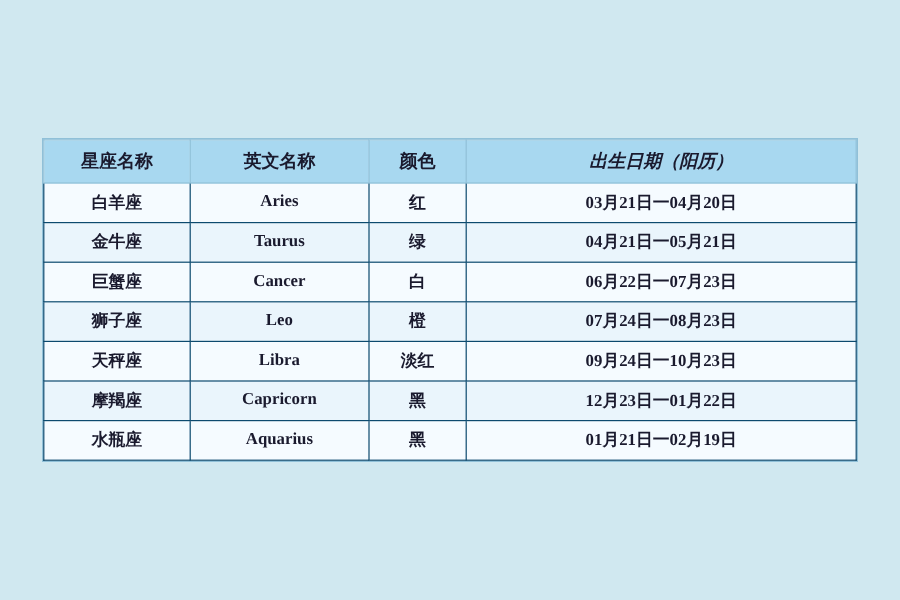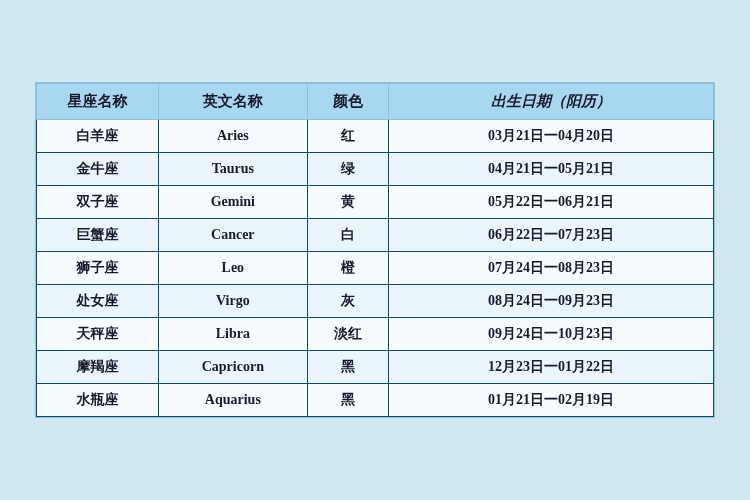--- a/index.html
+++ b/index.html
@@ -79,42 +79,30 @@
           <td>红</td>
           <td>03月21日一04月20日</td>
         </tr>
         <tr>
           <td>金牛座</td>
           <td>Taurus</td>
           <td>绿</td>
           <td>04月21日一05月21日</td>
         </tr>
         <tr>
-          <td>双子座</td>
-          <td>Gemini</td>
-          <td>黄</td>
-          <td>05月22日一06月21日</td>
-        </tr>
-        <tr>
           <td>巨蟹座</td>
           <td>Cancer</td>
           <td>白</td>
           <td>06月22日一07月23日</td>
         </tr>
         <tr>
           <td>狮子座</td>
           <td>Leo</td>
           <td>橙</td>
           <td>07月24日一08月23日</td>
-        </tr>
-        <tr>
-          <td>处女座</td>
-          <td>Virgo</td>
-          <td>灰</td>
-          <td>08月24日一09月23日</td>
         </tr>
         <tr>
           <td>天秤座</td>
           <td>Libra</td>
           <td>淡红</td>
           <td>09月24日一10月23日</td>
         </tr>
         <tr>
           <td>摩羯座</td>
           <td>Capricorn</td>

